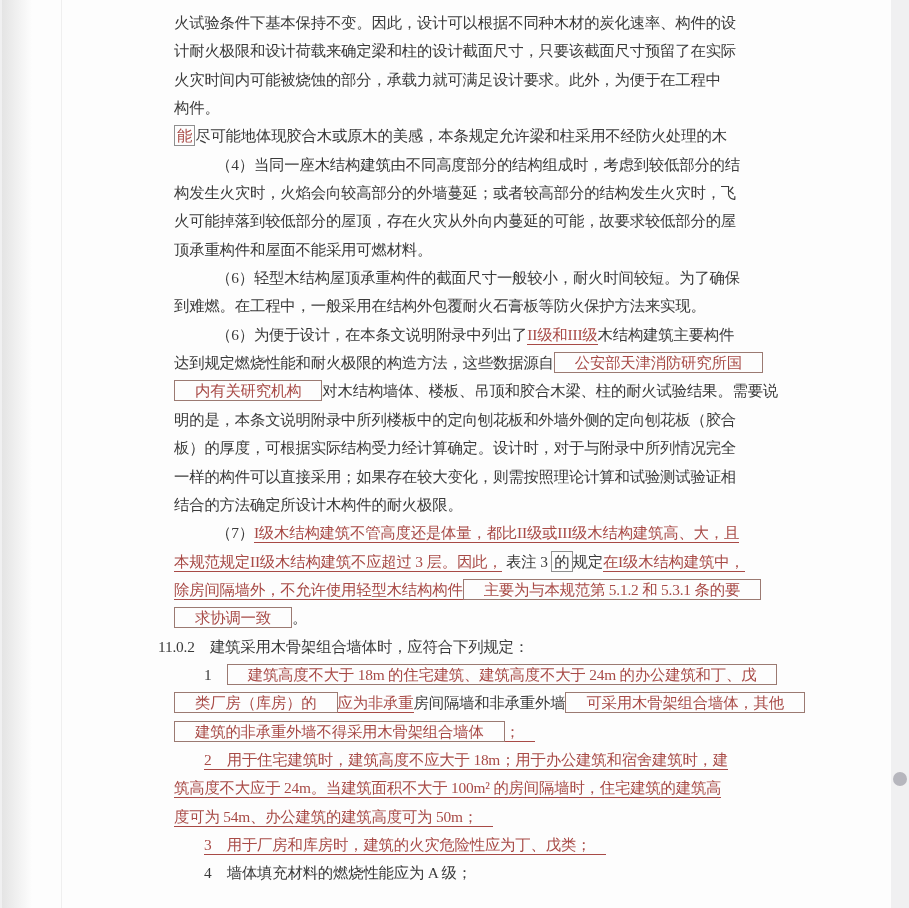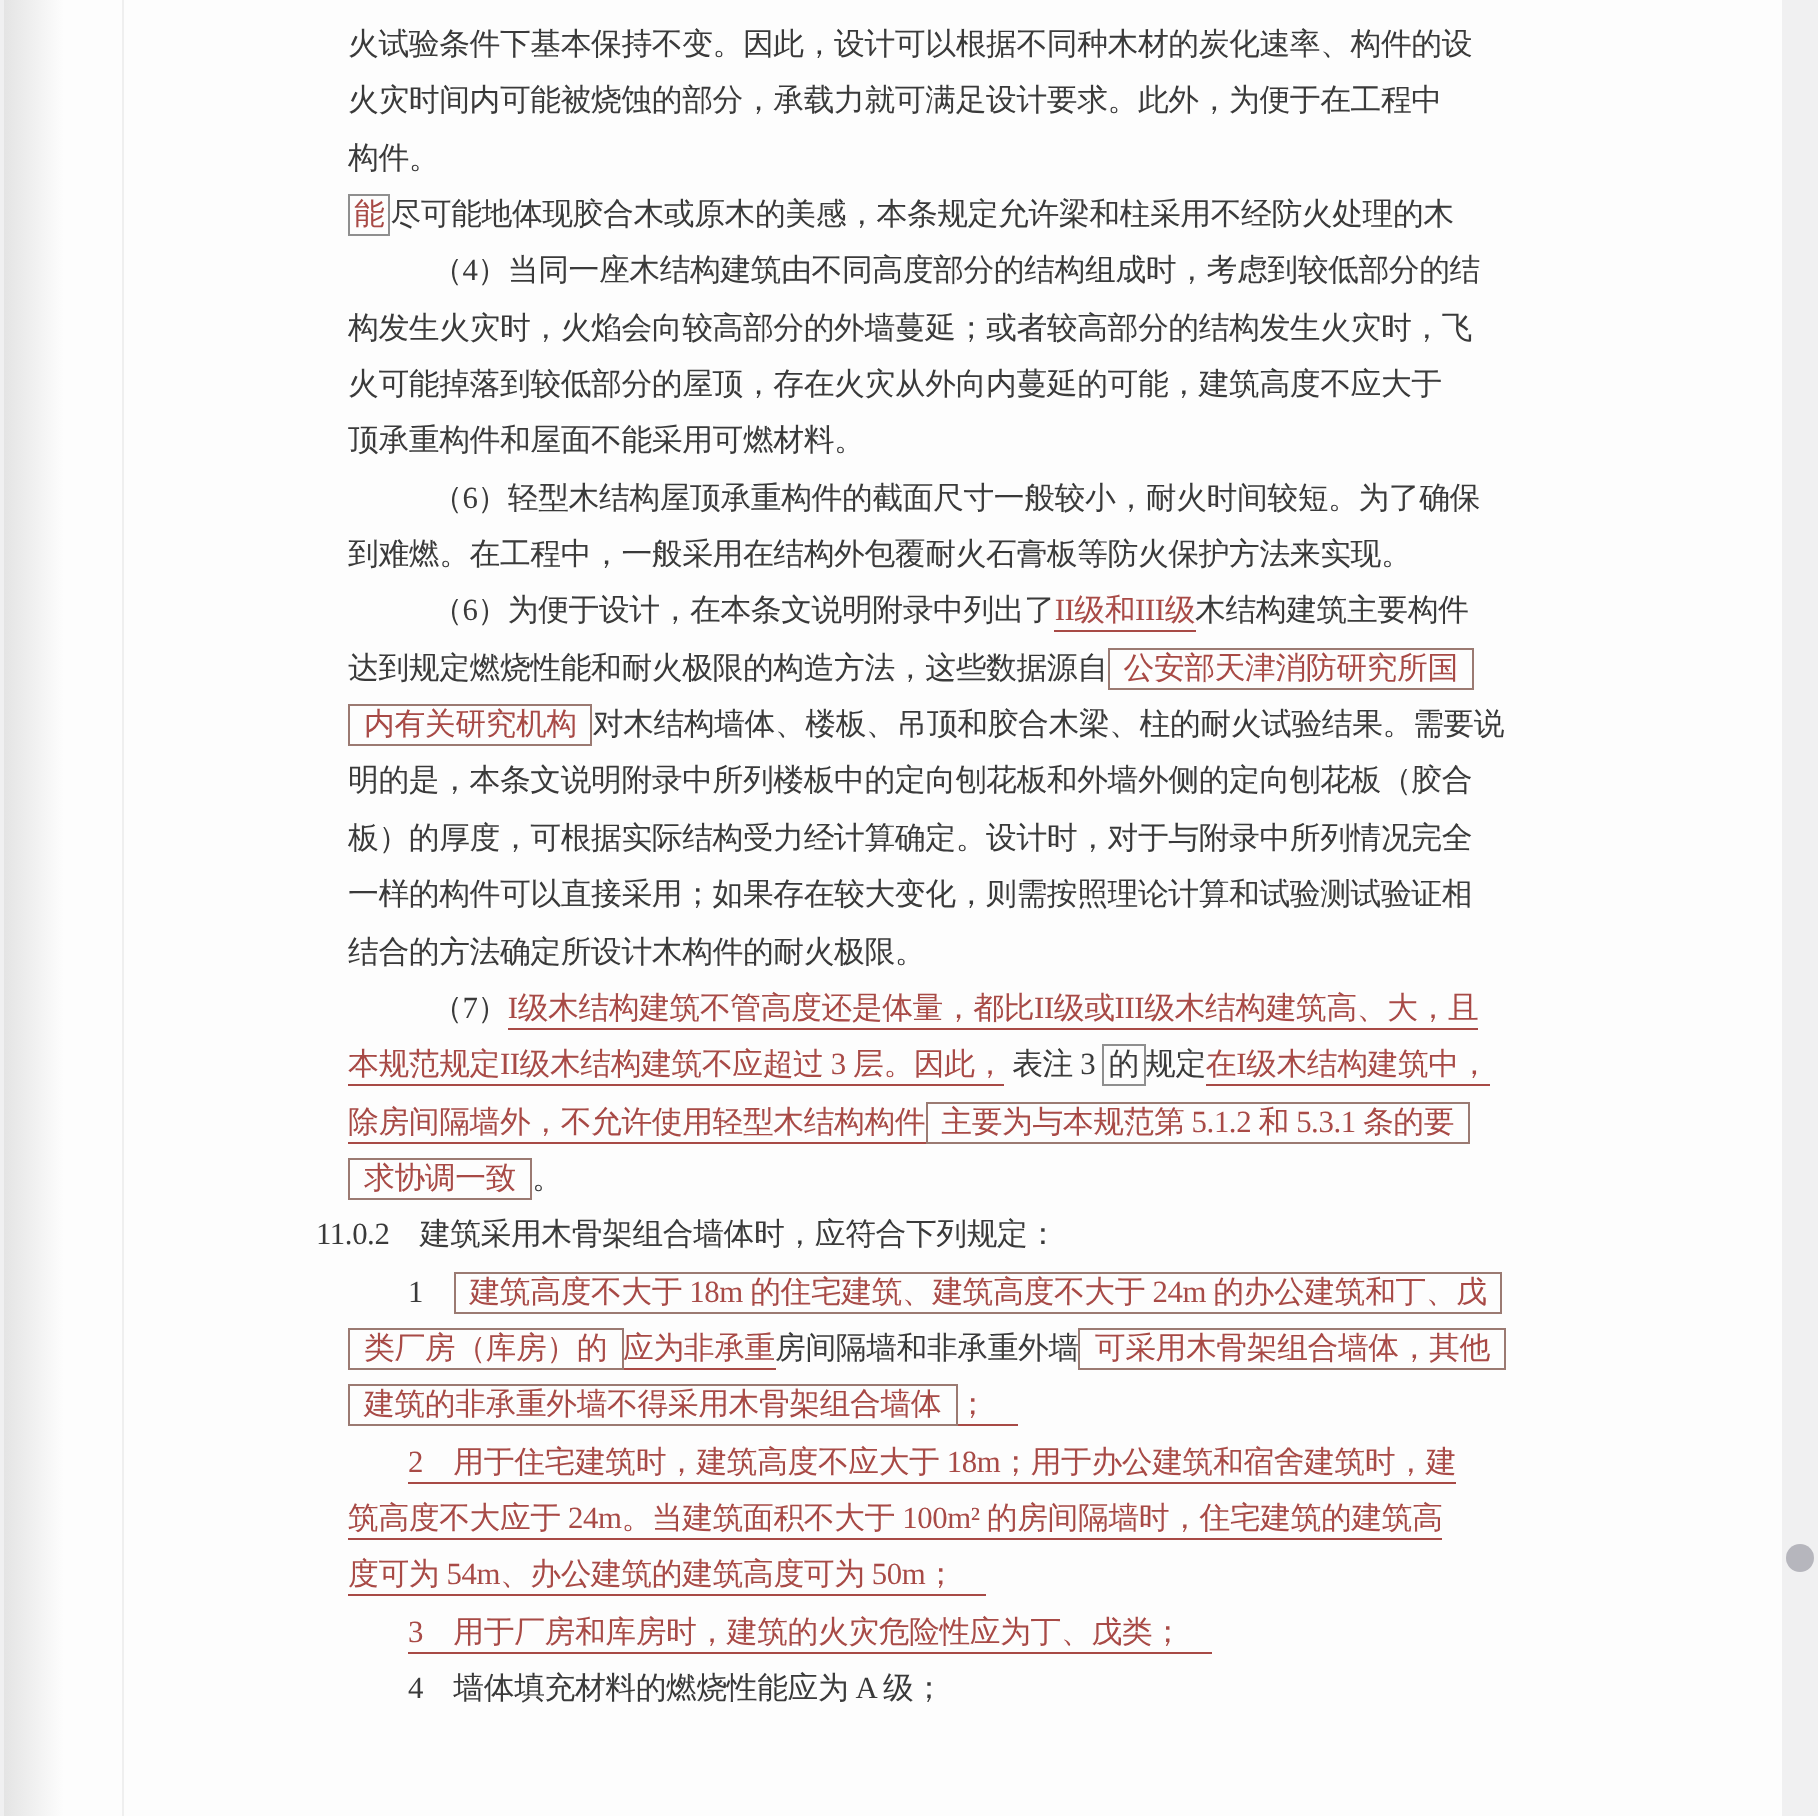--- a/index.html
+++ b/index.html
@@ -21,37 +21,38 @@
   .content{
     position:absolute;left:172px;top:9px;width:620px;
     font-size:15.4px;letter-spacing:-0.2px;color:var(--ink);white-space:nowrap;
   }
   .line{height:28.35px;line-height:28.35px;}
   .indent-para{padding-left:42px;}
   .indent-item{padding-left:30px;}
   .indent-section{margin-left:-16px;}
   .seg-b{color:var(--ink);}
   .seg-ru{color:var(--red);border-bottom:1.5px solid var(--red);padding-bottom:1px;}
-  .seg-rb{color:var(--red);border:1px solid var(--box_red);padding:1px 7px;}
+  .seg-rb{color:var(--red);border:1px solid var(--box_red);padding:1px 20px;}
   .seg-bb{color:var(--ink);border:1px solid var(--box_gray);padding:1px 2px;}
   .seg-rg{color:var(--red);border:1px solid var(--box_gray);padding:1px 2px;}
 </style>
 </head>
 <body>
 
 <div class="paper">
   <div class="gutter-line"></div>
   <div class="content">
       <div class="line"><span class="seg-b">火试验条件下基本保持不变。因此，设计可以根据不同种木材的炭化速率、构件的设</span></div>
+      <div class="line"><span class="seg-b">计耐火极限和设计荷载来确定梁和柱的设计截面尺寸，只要该截面尺寸预留了在实际</span></div>
       <div class="line"><span class="seg-b">火灾时间内可能被烧蚀的部分，承载力就可满足设计要求。此外，为便于在工程中</span></div>
       <div class="line"><span class="seg-b">构件。</span></div>
       <div class="line"><span class="seg-rg">能</span><span class="seg-b">尽可能地体现胶合木或原木的美感，本条规定允许梁和柱采用不经防火处理的木</span></div>
       <div class="line indent-para"><span class="seg-b">（4）当同一座木结构建筑由不同高度部分的结构组成时，考虑到较低部分的结</span></div>
       <div class="line"><span class="seg-b">构发生火灾时，火焰会向较高部分的外墙蔓延；或者较高部分的结构发生火灾时，飞</span></div>
-      <div class="line"><span class="seg-b">火可能掉落到较低部分的屋顶，存在火灾从外向内蔓延的可能，建筑高度不应大于</span></div>
+      <div class="line"><span class="seg-b">火可能掉落到较低部分的屋顶，存在火灾从外向内蔓延的可能，故要求较低部分的屋</span></div>
       <div class="line"><span class="seg-b">顶承重构件和屋面不能采用可燃材料。</span></div>
       <div class="line indent-para"><span class="seg-b">（6）轻型木结构屋顶承重构件的截面尺寸一般较小，耐火时间较短。为了确保</span></div>
       <div class="line"><span class="seg-b">到难燃。在工程中，一般采用在结构外包覆耐火石膏板等防火保护方法来实现。</span></div>
       <div class="line indent-para"><span class="seg-b">（6）为便于设计，在本条文说明附录中列出了</span><span class="seg-ru">II级和III级</span><span class="seg-b">木结构建筑主要构件</span></div>
       <div class="line"><span class="seg-b">达到规定燃烧性能和耐火极限的构造方法，这些数据源自</span><span class="seg-rb">公安部天津消防研究所国</span></div>
       <div class="line"><span class="seg-rb">内有关研究机构</span><span class="seg-b">对木结构墙体、楼板、吊顶和胶合木梁、柱的耐火试验结果。需要说</span></div>
       <div class="line"><span class="seg-b">明的是，本条文说明附录中所列楼板中的定向刨花板和外墙外侧的定向刨花板（胶合</span></div>
       <div class="line"><span class="seg-b">板）的厚度，可根据实际结构受力经计算确定。设计时，对于与附录中所列情况完全</span></div>
       <div class="line"><span class="seg-b">一样的构件可以直接采用；如果存在较大变化，则需按照理论计算和试验测试验证相</span></div>
       <div class="line"><span class="seg-b">结合的方法确定所设计木构件的耐火极限。</span></div>

